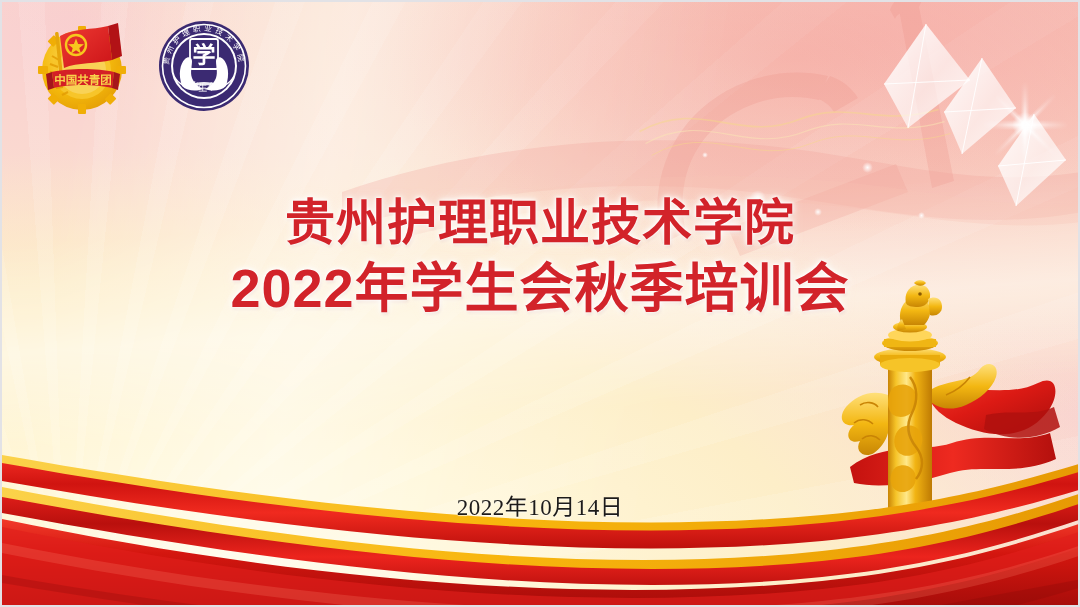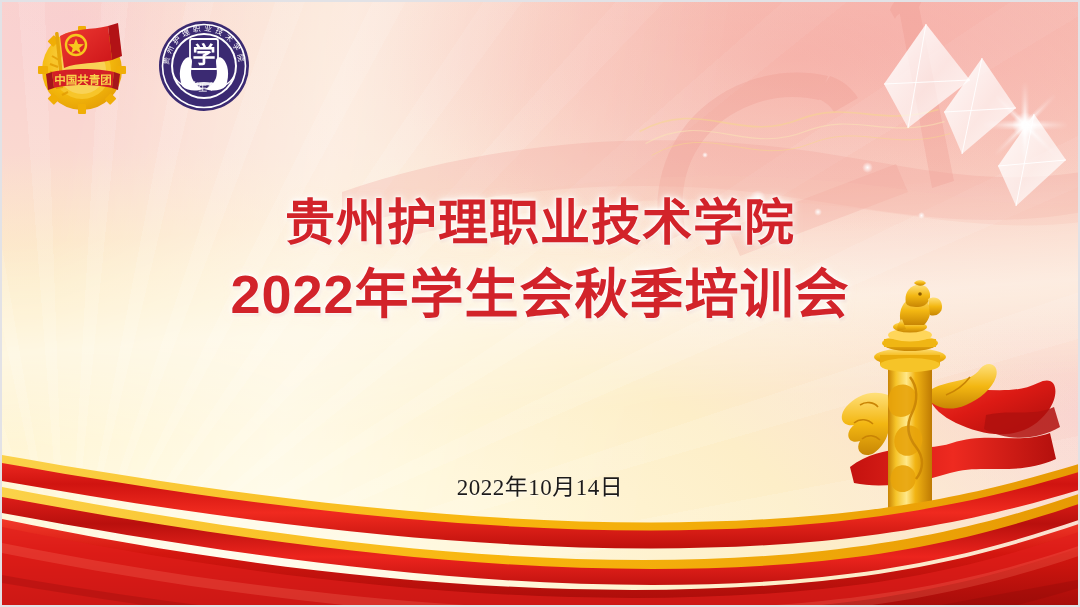--- a/index.html
+++ b/index.html
@@ -134,27 +134,27 @@
     font-weight: 700;
     color: #d2232a;
     letter-spacing: 1px;
     line-height: 1.02;
     white-space: nowrap;
     text-shadow:
       0 0 2px #fff, 0 0 4px #fff, 0 0 7px rgba(255,255,255,.95),
       0 0 13px rgba(255,250,240,.85), 1px 2px 3px rgba(150,30,20,.20);
   }
   .title-line-1 { font-size: 50px; }
-  .title-line-2 { font-size: 54px; margin-top: 18px; }
+  .title-line-2 { font-size: 54px; margin-top: 12px; }
 
   
   .date-line {
     position: absolute;
     left: 0; right: 0;
-    top: 466px;
+    top: 486px;
     text-align: center;
     font-family: "Liberation Serif", "DejaVu Serif", serif;
     font-size: 23px;
     color: #1d1b1a;
     letter-spacing: .5px;
     z-index: 9;
     text-shadow: 0 1px 1px rgba(255,255,255,.7);
   }
 
   

